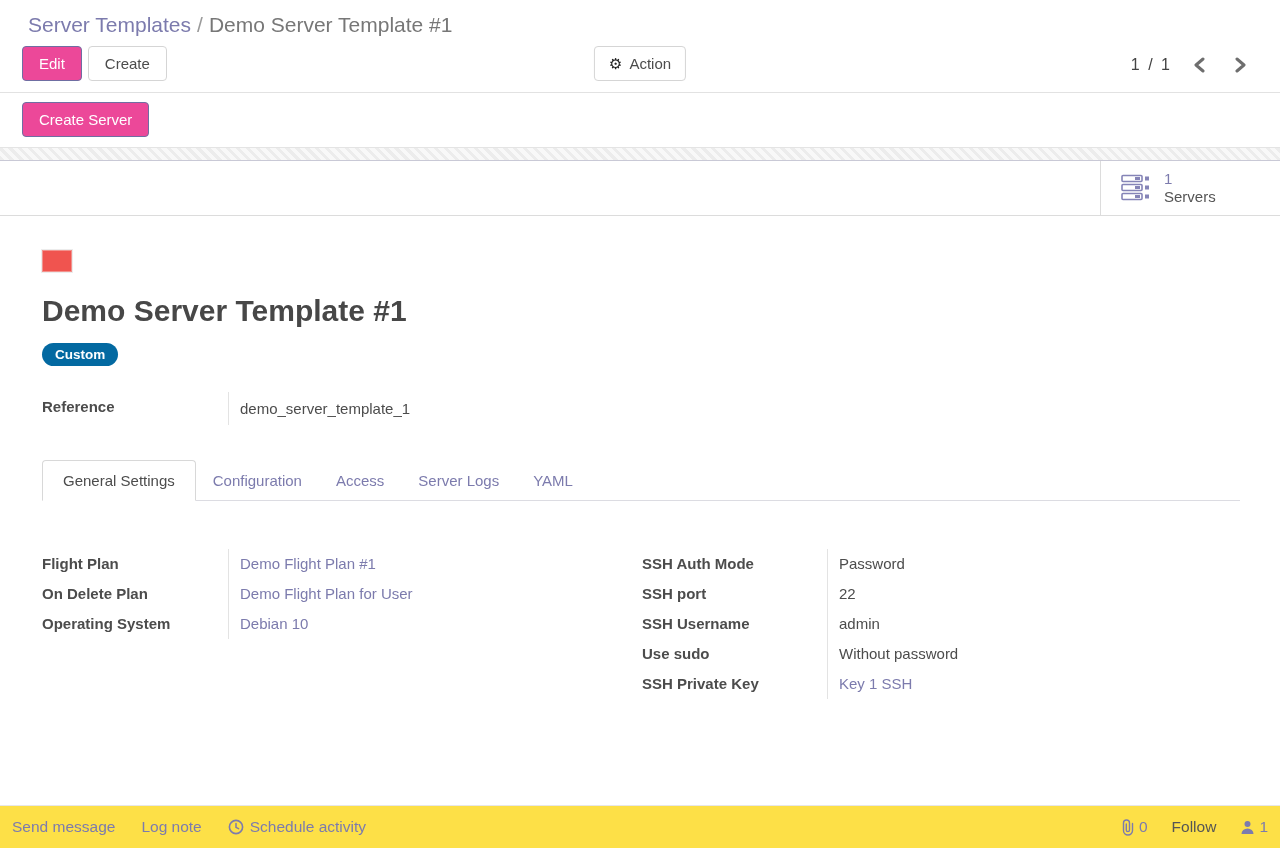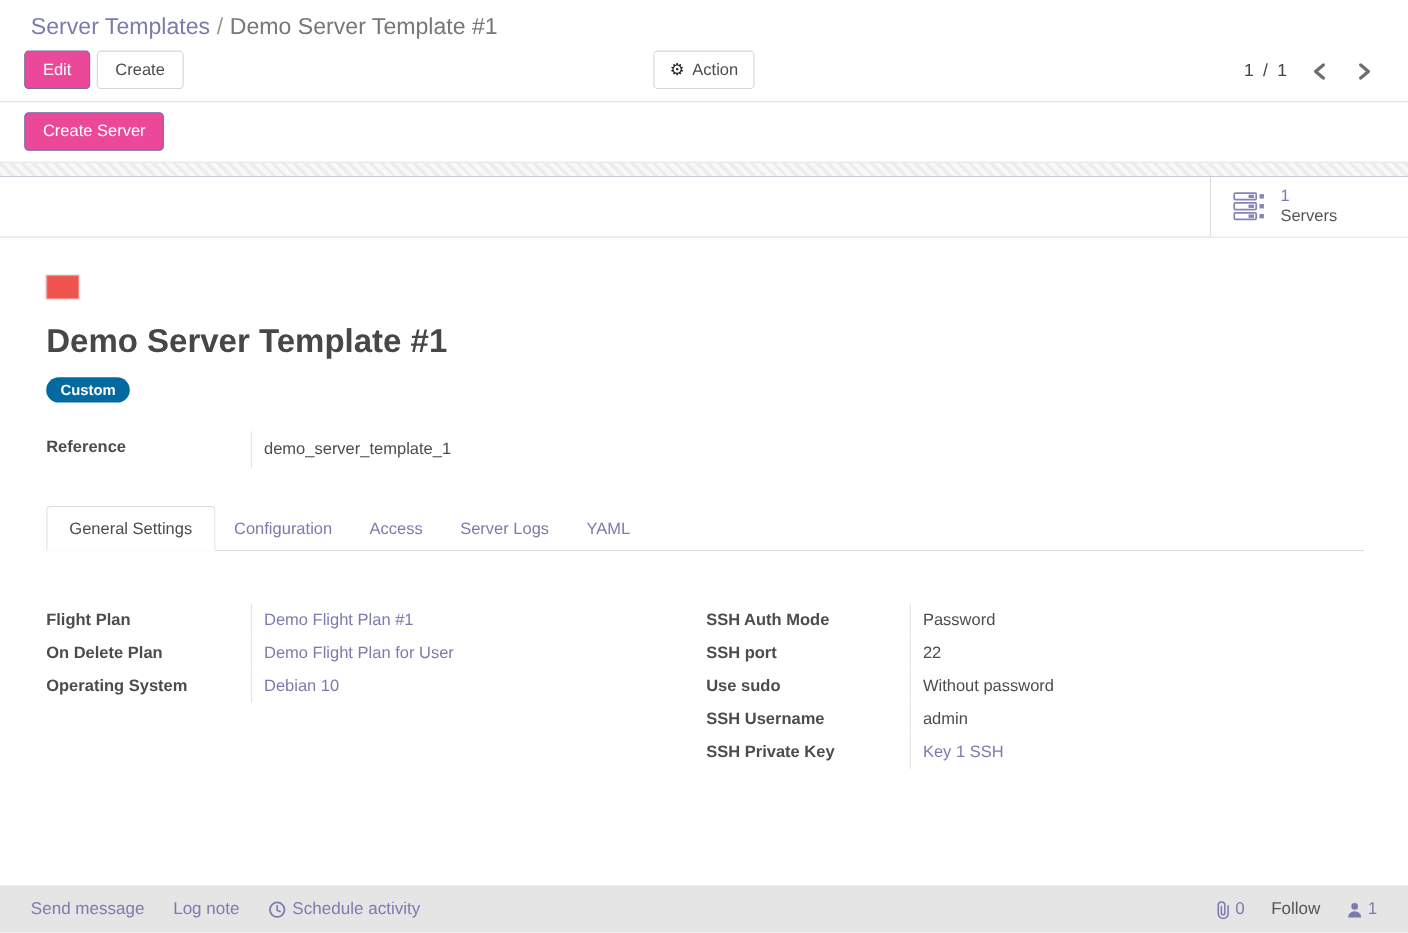--- a/index.html
+++ b/index.html
@@ -166,25 +166,25 @@
   .col { width: 50%; }
   .col-right { padding-left: 1px; }
   .col .field-label { width: 186px; }
   .col-right .field-label { width: 185px; }
 
   
   .chatter {
     position: absolute;
     left: 0; right: 0; bottom: 0;
     height: 43px;
-    background: #e5e5e5;
+    background: #fde047;
     border-top: 1px solid #e7e7e7;
     display: flex;
     align-items: center;
-    padding: 0 28px;
+    padding: 0 12px;
     font-size: 15.5px;
   }
   .chatter-link { color: #7c7bad; cursor: pointer; margin-right: 26px; display: inline-flex; align-items: center; gap: 6px; }
   .chatter-right { margin-left: auto; display: flex; align-items: center; gap: 24px; }
   .icon-count { display: inline-flex; align-items: center; gap: 4px; color: #7c7bad; cursor: pointer; }
   .follow-link { color: #555; cursor: pointer; }
   svg { display: block; }
 </style>
 </head>
 <body>
@@ -290,26 +290,26 @@
     <div class="col col-right">
       <div class="field-row">
         <span class="field-label">SSH Auth Mode</span>
         <span class="field-value">Password</span>
       </div>
       <div class="field-row">
         <span class="field-label">SSH port</span>
         <span class="field-value">22</span>
       </div>
       <div class="field-row">
+        <span class="field-label">SSH Username</span>
+        <span class="field-value">admin</span>
+      </div>
+      <div class="field-row">
         <span class="field-label">Use sudo</span>
         <span class="field-value">Without password</span>
-      </div>
-      <div class="field-row">
-        <span class="field-label">SSH Username</span>
-        <span class="field-value">admin</span>
       </div>
       <div class="field-row">
         <span class="field-label">SSH Private Key</span>
         <span class="field-value link">Key 1 SSH</span>
       </div>
     </div>
   </div>
 </div>
 
 <div class="chatter">

